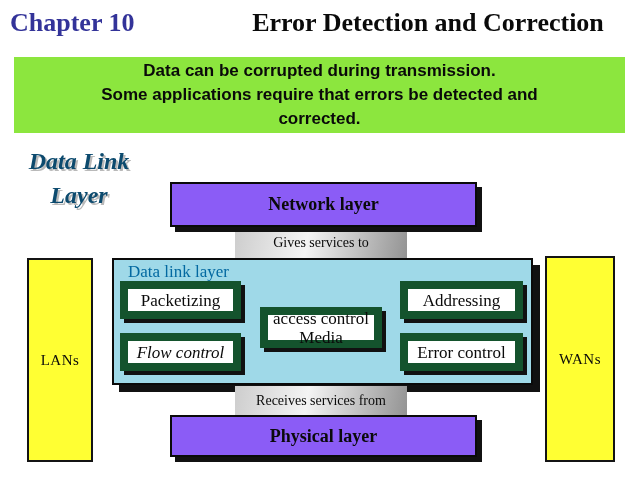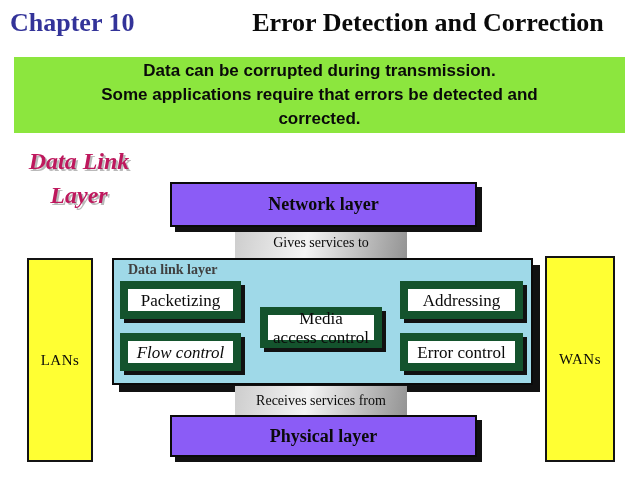--- a/index.html
+++ b/index.html
@@ -28,21 +28,21 @@
     background:var(--banner-green,#8CE63E);
     font-family:"Liberation Sans", sans-serif;
     font-size:17px;font-weight:bold;color:#0a0a0a;
     text-align:center;line-height:24px;
     display:flex;flex-direction:column;justify-content:center;
   }
   
   .section-heading{
     position:absolute;left:6px;top:144px;width:146px;
     font-size:24px;font-weight:bold;font-style:italic;
-    color:#be185d;text-align:center;line-height:34px;
+    color:#0c4a6e;text-align:center;line-height:34px;
     text-shadow:2px 2px 0 #b9b9b9;
   }
   
   .box{
     position:absolute;box-sizing:border-box;
     display:flex;align-items:center;justify-content:center;
     text-align:center;color:#0a0a0a;
   }
   .white-box{
     background:#8b5cf6;border:2px solid #0a0a0a;
@@ -57,21 +57,21 @@
   .cyan-box{
     position:absolute;box-sizing:border-box;
     left:112px;top:258px;width:421px;height:127px;
     background:var(--layer-cyan,#9FD9E8);
     border:2px solid #0a0a0a;
     box-shadow:7px 7px 0 var(--shadow-black,#111111);
     z-index:1;
   }
   .dll-label{
     position:absolute;left:14px;top:2px;
-    font-size:14px;font-weight:bold;color:#404040;
+    font-size:17px;font-weight:normal;color:#0369a1;
   }
   .inner-box{
     background:#ffffff;border:8px solid #14532d;
     box-shadow:4px 4px 0 var(--shadow-black,#111111);
     font-size:17px;line-height:19px;z-index:2;
   }
   .side-box{
     background:var(--side-yellow,#FFFF33);
     border:2px solid #141414;
     font-size:15px;letter-spacing:.5px;z-index:2;
@@ -124,22 +124,22 @@
     <div class="box inner-box" id="packetizing">
       <span>Packetizing</span>
     </div>
 
     <div class="box inner-box" id="addressing">
       <span>Addressing</span>
     </div>
 
     <div class="box inner-box" id="media-access">
       <span>
+        <span style="display:block;">access control</span>
         <span style="display:block;">Media</span>
-        <span style="display:block;">access control</span>
       </span>
     </div>
 
     <div class="box inner-box" id="flow-control">
       <span>Flow control</span>
     </div>
 
     <div class="box inner-box" id="error-control">
       <span>Error control</span>
     </div>

